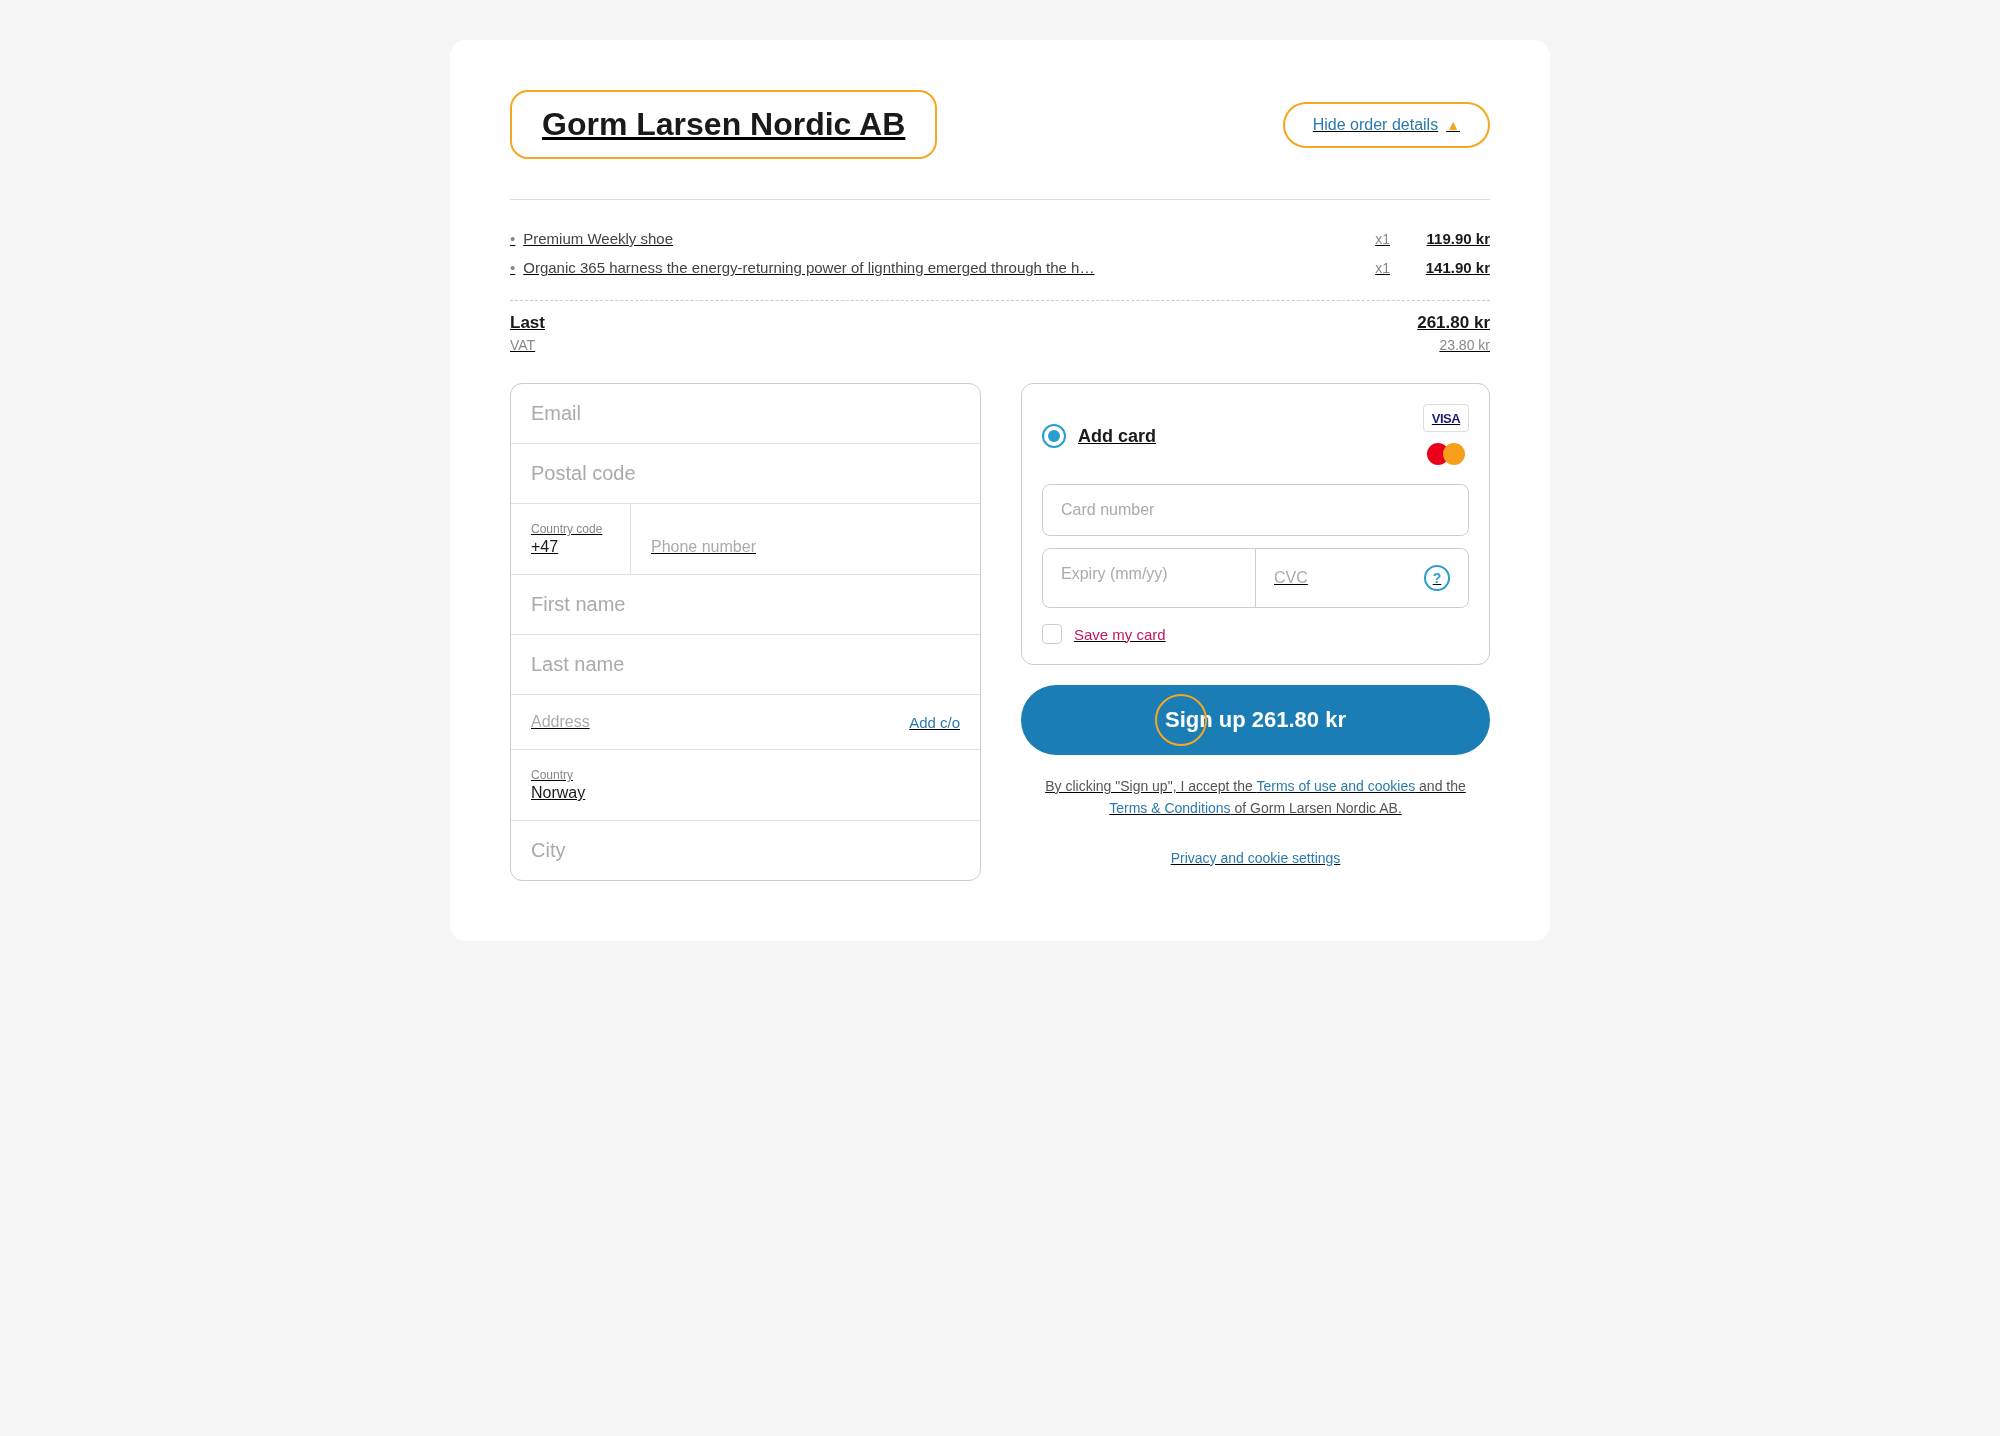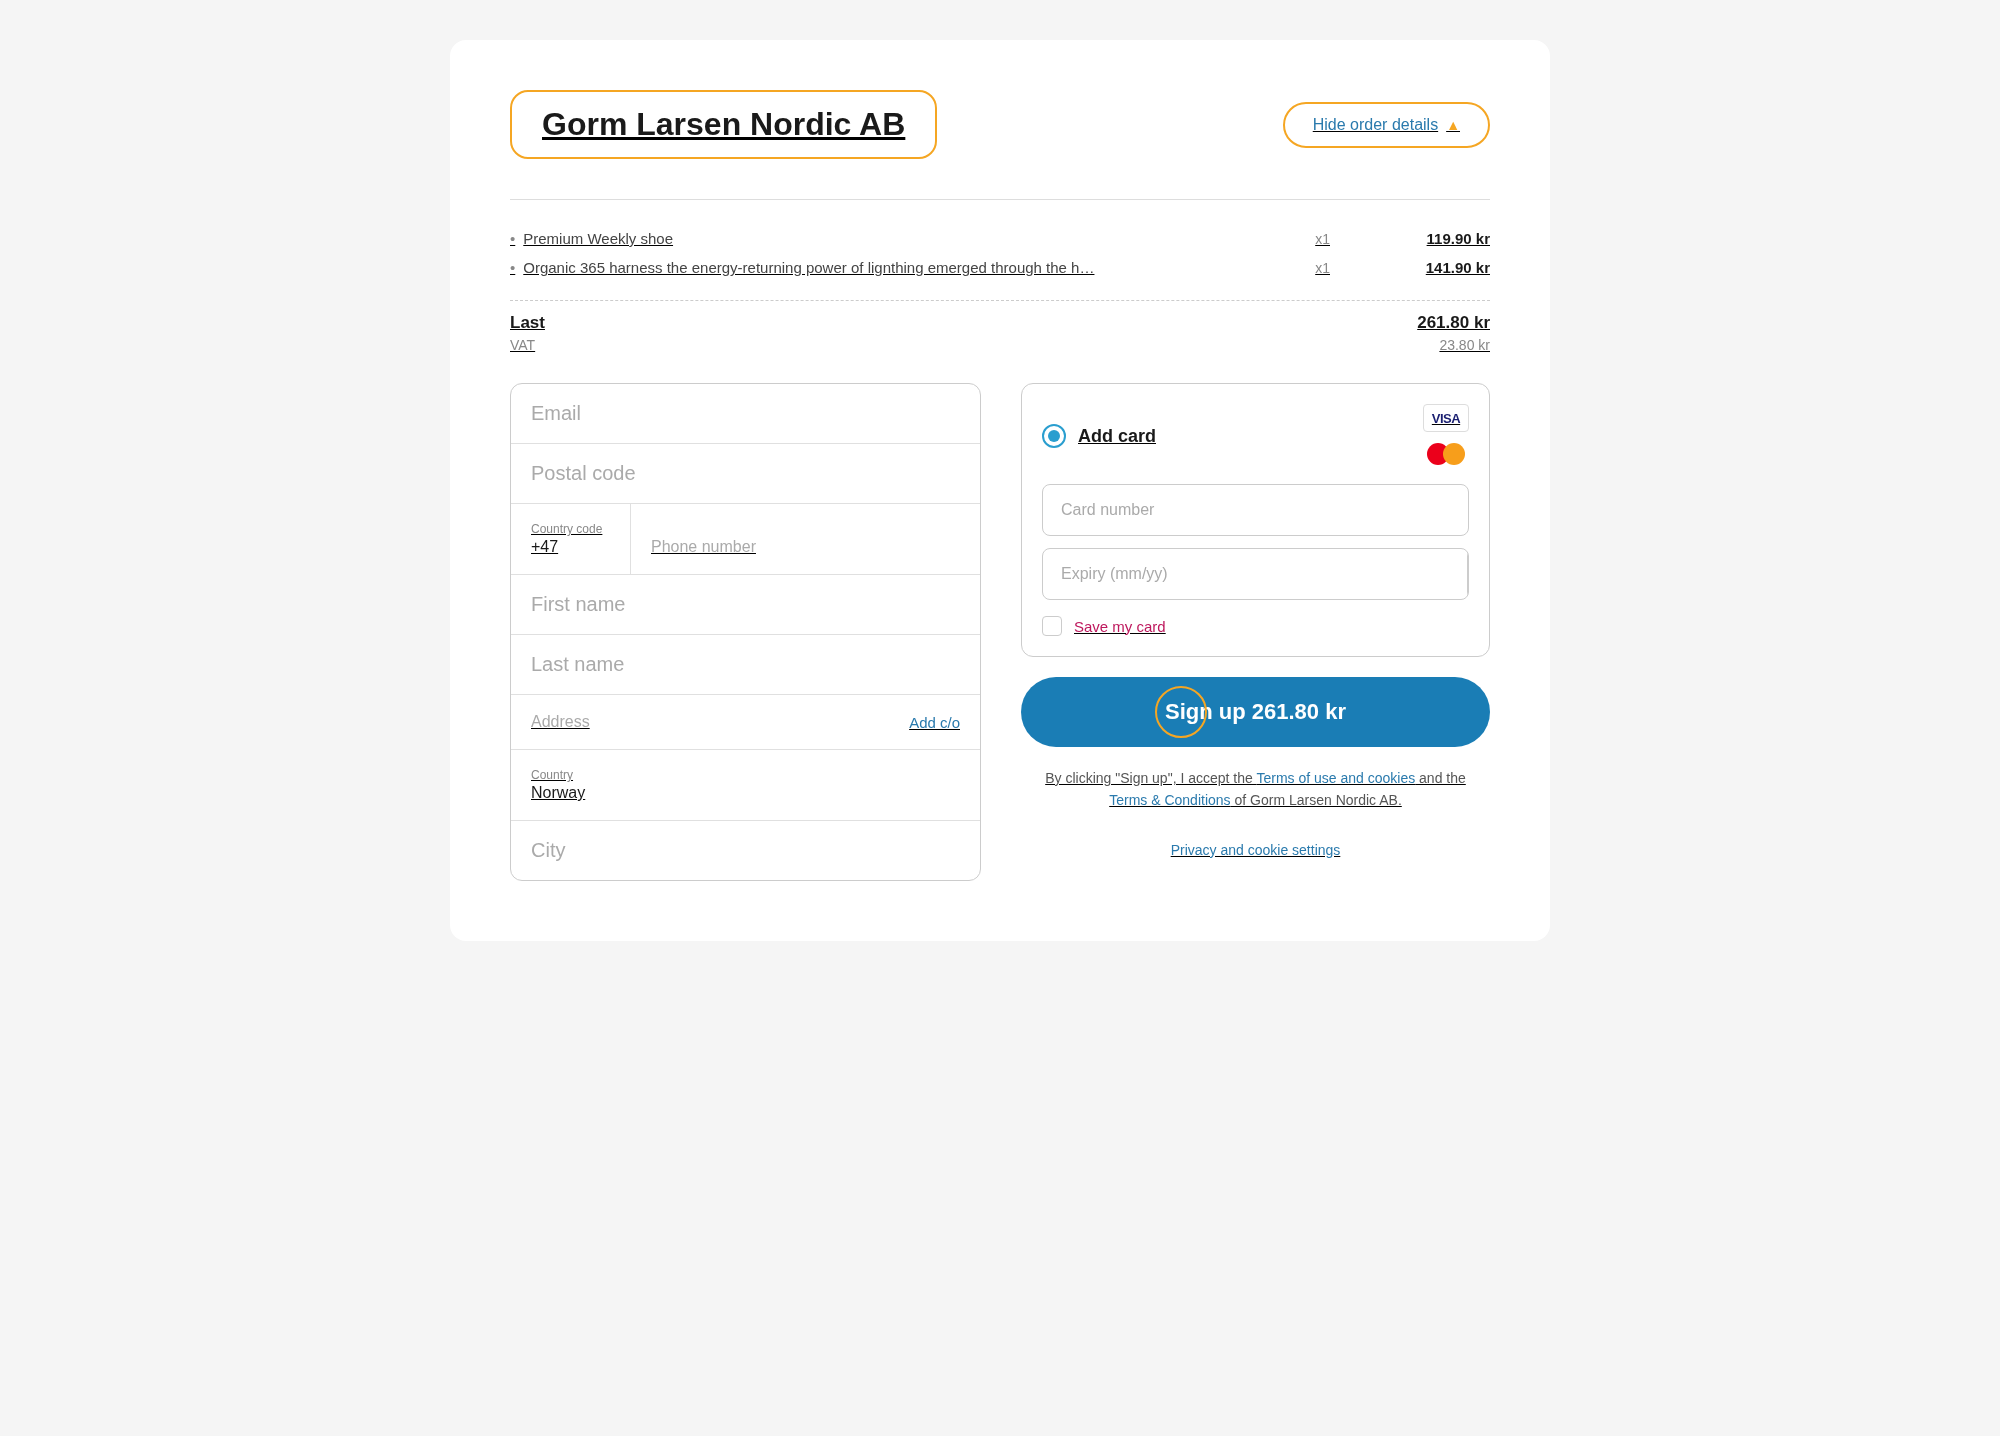--- a/index.html
+++ b/index.html
@@ -73,21 +73,20 @@
       align-items: center;
       gap: 8px;
     }
     .order-item-left::before {
       content: '•';
       color: #888;
     }
     .order-item-right {
       display: flex;
       align-items: center;
-      gap: 60px;
       justify-content: center;
     }
     .order-item-qty {
       color: #888;
       font-size: 14px;
     }
     .order-item-price {
       font-weight: 700;
       color: #1a1a1a;
       min-width: 100px;
@@ -559,20 +558,24 @@
         </div>
 
         <div class="card-number-field">
           <input type="text" placeholder="Card number" style="">
         </div>
 
         <div class="expiry-cvc-row">
           <div class="expiry-field">
             <input type="text" placeholder="Expiry (mm/yy)" style="">
           </div>
+          <div class="cvc-field">
+            <input type="text" placeholder="CVC" style="">
+            <div class="cvc-help">?</div>
+          </div>
         </div>
 
         <div class="save-card-row">
           <div class="save-checkbox"></div>
           <span class="save-label">Save my card</span>
         </div>
       </div>
 
       <button class="signup-btn">
         <span class="signup-btn-inner">

